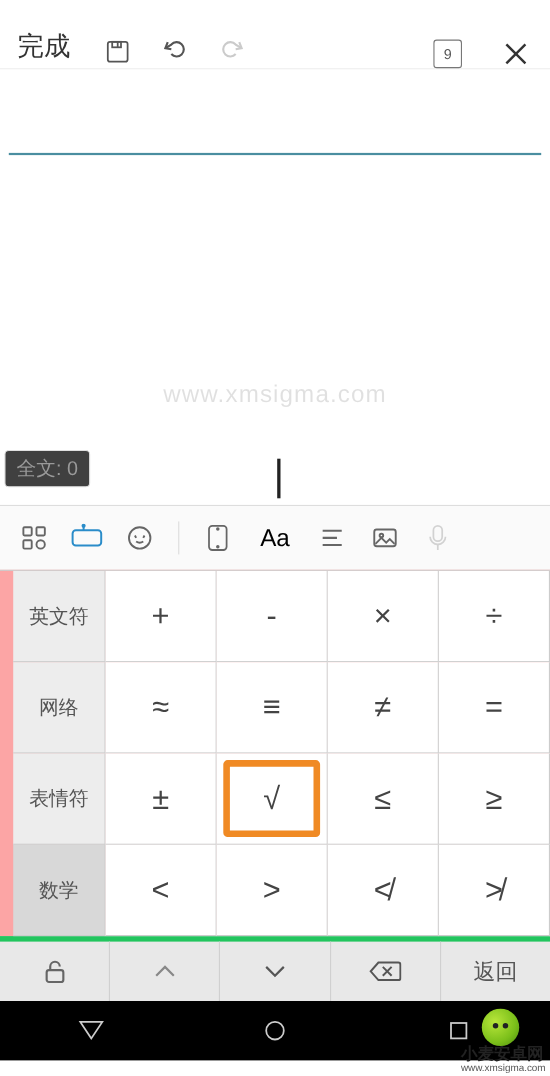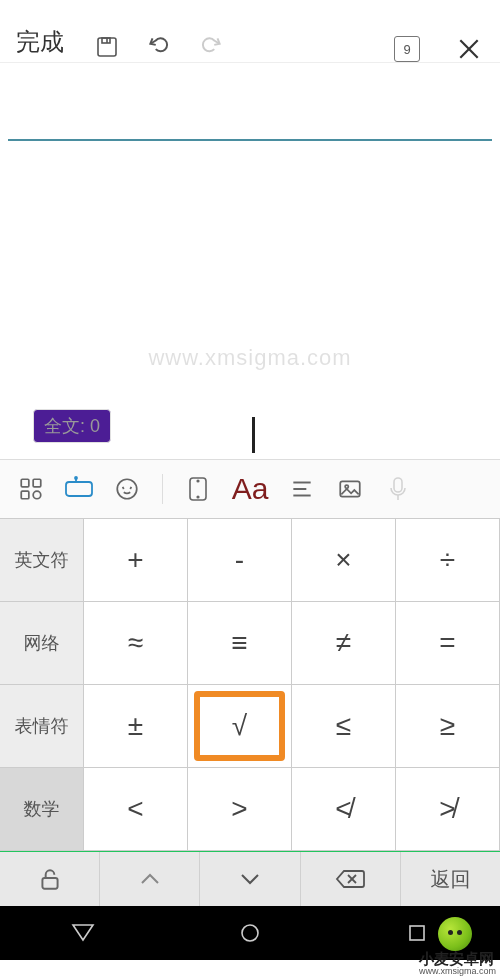--- a/index.html
+++ b/index.html
@@ -64,23 +64,23 @@
     height: 76px;
     border-bottom: 2px solid #4a8ea0;
     margin: 0 8px;
   }
   .body-field {
     position: relative;
     height: 320px;
   }
   .word-count {
     position: absolute;
-    left: 33px;
+    left: 4px;
     bottom: 18px;
-    background: #4c1d95;
+    background: #404040;
     border: 1px solid #e0e0e0;
     border-radius: 4px;
     color: #999;
     font-size: 18px;
     padding: 4px 10px;
   }
   .cursor {
     position: absolute;
     left: 252px;
     bottom: 8px;
@@ -108,20 +108,21 @@
   .ime-bar .divider {
     width:1px; height:30px; background:#ddd; margin: 0 8px;
   }
 
   
   .kbd {
     display: flex;
     height: 332px;
     border-top: 1px solid #ccc;
     background: #fca5a5;
+    padding-left: 12px;
   }
   .kbd .cats {
     width: 84px;
     display: flex;
     flex-direction: column;
   }
   .kbd .cat {
     flex:1;
     display:flex; align-items:center; justify-content:center;
     font-size: 18px; color:#555;
@@ -150,21 +151,21 @@
     left:6px; right:6px; top:6px; bottom:6px;
     border: 6px solid #f08a24;
     border-radius: 4px;
     pointer-events:none;
   }
 
   
   .ime-bottom {
     height: 54px;
     background: #e8e8e8;
-    border-top: 1px solid #22c55e;
+    border-top: 5px solid #22c55e;
     display:flex;
     align-items:stretch;
   }
   .ime-bottom .seg {
     flex:1;
     display:flex; align-items:center; justify-content:center;
     color:#555; font-size: 22px;
     border-right:1px solid #d0d0d0;
   }
   .ime-bottom .seg:last-child { border-right:none; font-size:20px; }
@@ -290,21 +291,21 @@
       </svg>
     </div>
     <div class="divider"></div>
     <div class="ime-icon">
       <svg width="24" height="28" viewBox="0 0 24 28" fill="none" stroke="#666" stroke-width="1.6">
         <rect x="4" y="3" width="16" height="22" rx="3"></rect>
         <circle cx="12" cy="6" r="0.8" fill="#666"></circle>
         <circle cx="12" cy="22" r="0.8" fill="#666"></circle>
       </svg>
     </div>
-    <div class="ime-icon" style="font-size:30px;color:#7f1d1d;width:50px;">Aa</div>
+    <div class="ime-icon" style="font-size:22px;color:#000000;width:50px;">Aa</div>
     <div class="ime-icon">
       <svg width="26" height="26" viewBox="0 0 24 24" stroke="#666" stroke-width="1.8">
         <line x1="4" y1="6" x2="20" y2="6"></line>
           <line x1="4" y1="12" x2="16" y2="12"></line>
           <line x1="4" y1="18" x2="20" y2="18"></line>
       </svg>
     </div>
     <div class="ime-icon">
       <svg width="26" height="26" viewBox="0 0 24 24" fill="none" stroke="#666" stroke-width="1.6">
         <rect x="3" y="5" width="18" height="14" rx="2"></rect>

